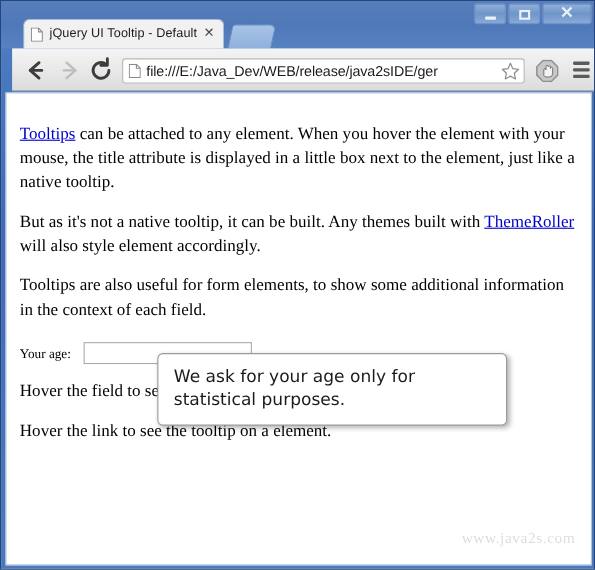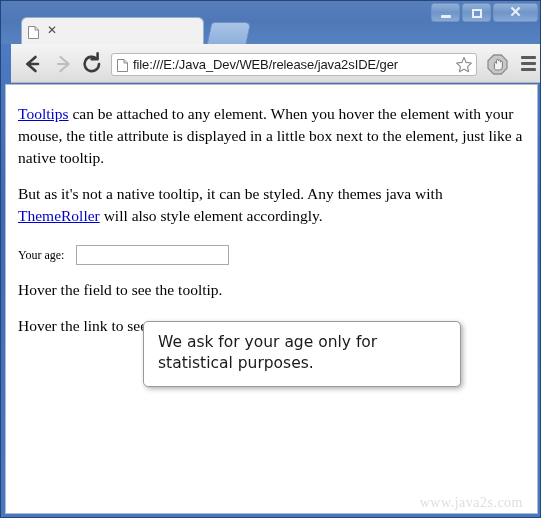--- a/index.html
+++ b/index.html
@@ -249,21 +249,21 @@
   }
   #page {
     position: absolute;
     left: 0; top: 0;
     width: 531px;
     height: 428px;
     background: #ffffff;
     font-family: "Liberation Serif", serif;
     font-size: 15.5px;
     color: #000000;
-    padding: 4px 12px;
+    padding: 12px 12px;
     box-sizing: border-box;
   }
   #page p {
     margin: 14px 0;
     line-height: 1.42;
   }
   #page a {
     color: #0000cc;
     text-decoration: underline;
   }
@@ -308,21 +308,21 @@
     line-height: 1.38;
     color: #1a1a1a;
     z-index: 20;
     margin-left: 44px;
   }
 
   
   #watermark {
     position: absolute;
     right: 14px;
-    bottom: 2px;
+    bottom: 14px;
     font-family: "Liberation Serif", serif;
     font-size: 14px;
     color: #dedede;
     letter-spacing: 0.5px;
     user-select: none;
   }
 </style>
 </head>
 <body>
 
@@ -339,20 +339,21 @@
       </div>
     </div>
 
     <div id="tab-active">
       <span id="tab-favicon">
         <svg width="11" height="13" viewBox="0 0 11 13">
           <path d="M0.5 0.5 H7 L10.5 4 V12.5 H0.5 Z" fill="#ffffff" stroke="#8a8a8a" stroke-width="1"></path>
           <path d="M7 0.5 V4 H10.5" fill="none" stroke="#8a8a8a" stroke-width="1"></path>
         </svg>
       </span>
+      <span id="tab-title">jQuery UI Tooltip - Default</span>
       <span id="tab-close">✕</span>
     </div>
 
     <div id="newtab"></div>
   </div>
 
   <div id="toolbar">
 
     <div class="navbtn" id="nav-back">
       <svg width="26" height="26" viewBox="0 0 26 26">
@@ -405,23 +406,24 @@
   </div>
 
   <div id="viewport">
     <div id="page">
 
       <p>
         <a href="#">Tooltips</a><span> can be attached to any element. When you hover the element with your mouse, the title attribute is displayed in a little box next to the element, just like a native tooltip.</span>
       </p>
 
       <p>
-        <span>But as it's not a native tooltip, it can be styled. Any themes java with </span><a href="#">ThemeRoller</a><span> will also style element accordingly.</span>
+        <span>But as it's not a native tooltip, it can be built. Any themes built with </span><a href="#">ThemeRoller</a><span> will also style element accordingly.</span>
       </p>
 
+      <p>Tooltips are also useful for form elements, to show some additional information in the context of each field.</p>
 
       <div id="form-row">
         <label id="age-label">Your age:</label>
         <input id="age-input" type="text" placeholder="" style="">
       </div>
 
       <p>Hover the field to see the tooltip.</p>
 
       <p>Hover the link to see the tooltip on a element.</p>
 

